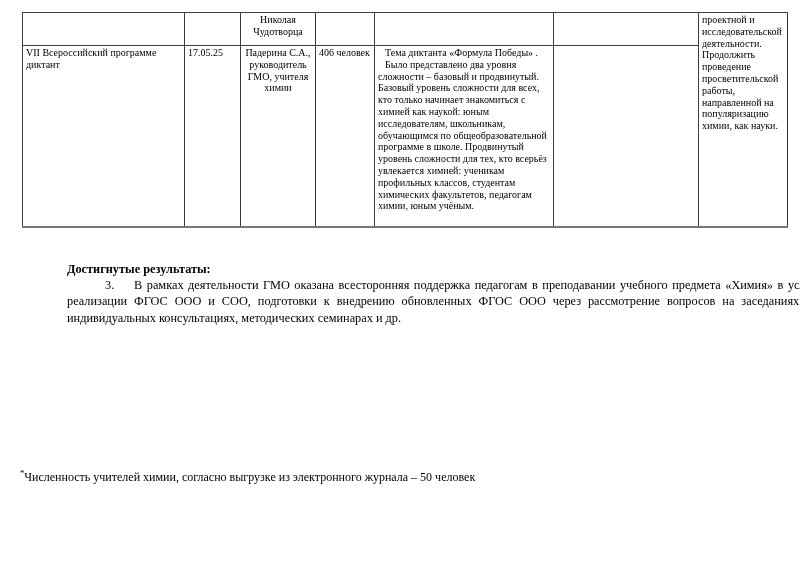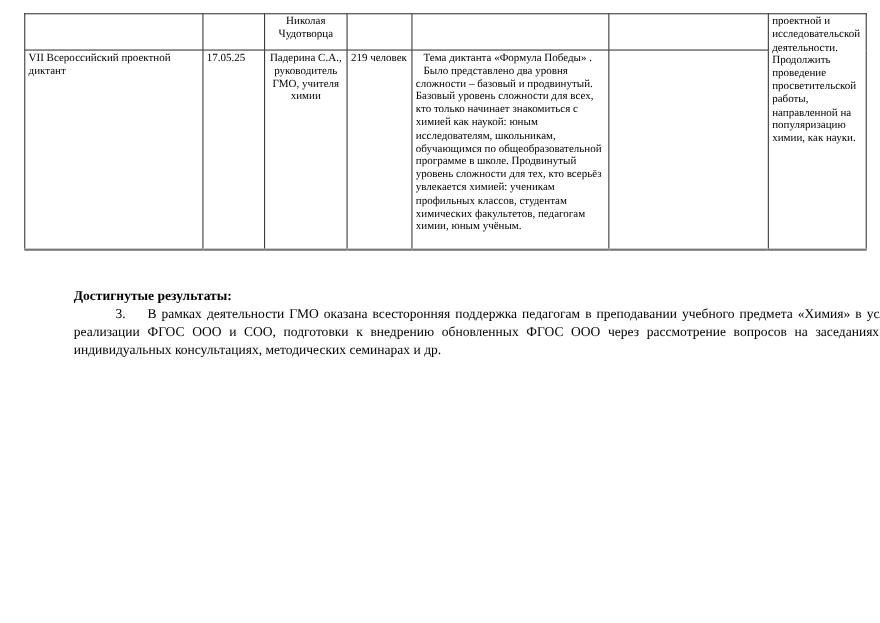--- a/index.html
+++ b/index.html
@@ -85,34 +85,37 @@
       <tr class="row1">
         <td></td>
         <td></td>
         <td class="center">Николая Чудотворца</td>
         <td></td>
         <td></td>
         <td></td>
         <td rowspan="2" class="cell-span">проектной и исследовательской деятельности. Продолжить проведение просветительской работы, направленной на популяризацию химии, как науки.</td>
       </tr>
       <tr class="row2">
-        <td>VII Всероссийский проектной диктант</td>
+        <td>VII Всероссийский программе диктант</td>
         <td>17.05.25</td>
         <td class="center">Падерина С.А., руководитель ГМО, учителя химии</td>
-        <td>219 человек</td>
+        <td>406 человек</td>
         <td class="cell-summary">
           <p>Тема диктанта «Формула Победы» .</p>
           <p>Было представлено два уровня сложности – базовый и продвинутый. Базовый уровень сложности для всех, кто только начинает знакомиться с химией как наукой: юным исследователям, школьникам, обучающимся по общеобразовательной программе в школе. Продвинутый уровень сложности для тех, кто всерьёз увлекается химией: ученикам профильных классов, студентам химических факультетов, педагогам химии, юным учёным.</p>
         </td>
         <td></td>
       </tr>
     </tbody>
   </table>
 
   <div class="results">
     <div class="results-heading">Достигнутые результаты:</div>
     <div class="list-item">
       <span class="list-num">3.</span><span>В рамках деятельности ГМО оказана всесторонняя поддержка педагогам в преподавании учебного предмета «Химия» в условиях реализации ФГОС ООО и СОО, подготовки к внедрению обновленных ФГОС ООО через рассмотрение вопросов на заседаниях ГМО, индивидуальных консультациях, методических семинарах и др.</span>
     </div>
   </div>
 
+  <div class="footnote">
+    <sup>*</sup><span>Численность учителей химии, согласно выгрузке из электронного журнала – 50 человек</span>
+  </div>
 
 </div>
 
 </body></html>

